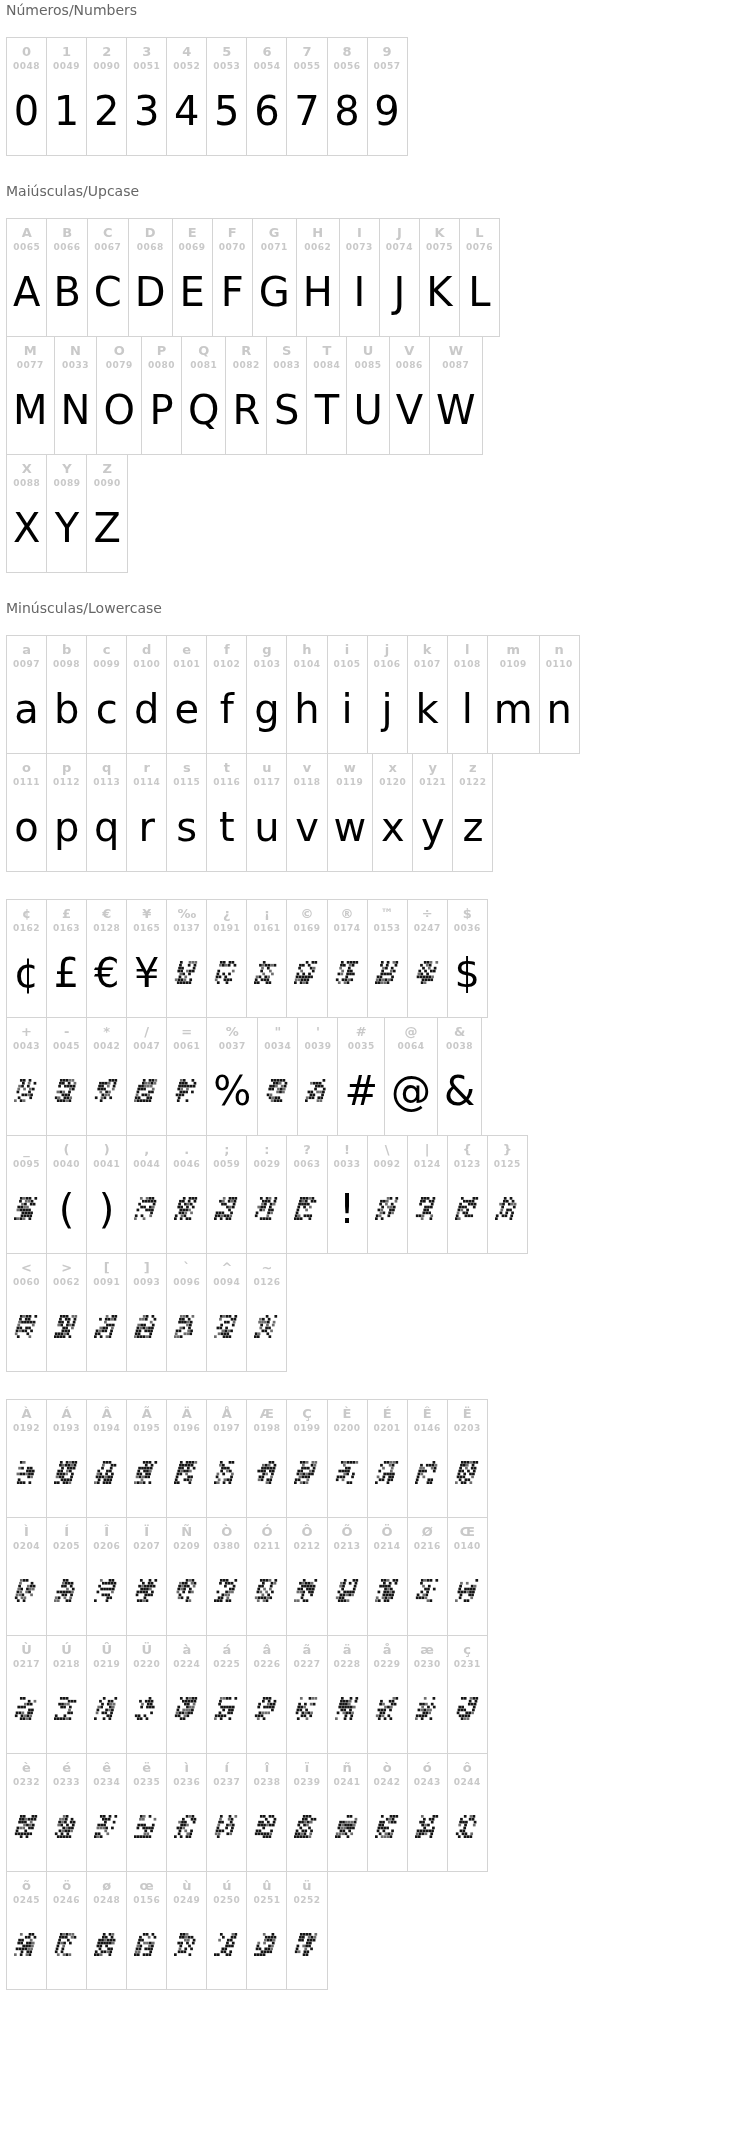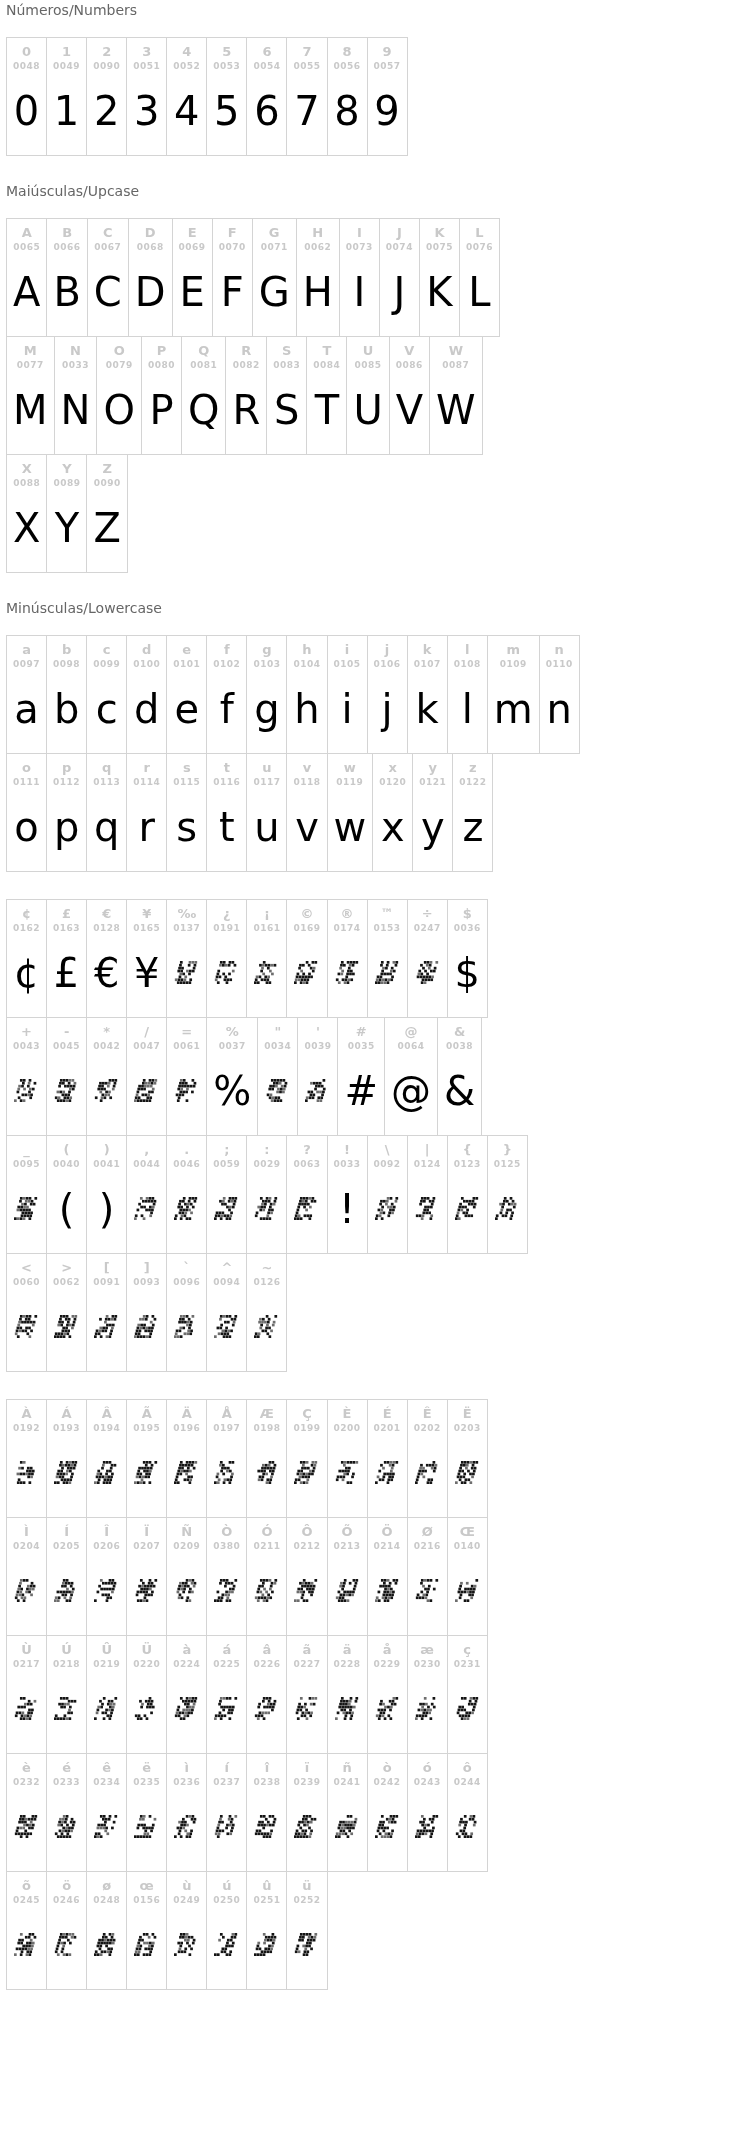--- a/index.html
+++ b/index.html
@@ -1971,21 +1971,21 @@
               <rect x="7.65" y="17.40" width="2.7" height="2.7" fill="#141414"></rect>
               <rect x="13.45" y="17.40" width="2.7" height="2.7" fill="#141414"></rect>
               <rect x="16.35" y="17.40" width="2.7" height="2.7" fill="#141414"></rect>
               <rect x="1.00" y="20.30" width="2.7" height="2.7" fill="#141414"></rect>
               <rect x="12.60" y="20.30" width="2.7" height="2.7" fill="#141414"></rect>
             </svg>
           </span>
         </div>
         <div class="cell">
           <span class="ref">Ê</span>
-          <span class="code">0202</span>
+          <span class="code">0146</span>
           <span class="glyph">
             <svg width="27" height="24" viewBox="0 0 27 24" class="tofu">
               <rect x="18.55" y="0.00" width="2.7" height="2.7" fill="#141414"></rect>
               <rect x="6.10" y="2.90" width="2.7" height="2.7" fill="#141414"></rect>
               <rect x="11.90" y="2.90" width="2.7" height="2.7" fill="#141414"></rect>
               <rect x="14.80" y="2.90" width="2.7" height="2.7" fill="#141414"></rect>
               <rect x="17.70" y="2.90" width="2.7" height="2.7" fill="#141414"></rect>
               <rect x="20.60" y="2.90" width="2.7" height="2.7" fill="#6e6e6e"></rect>
               <rect x="5.25" y="5.80" width="2.7" height="2.7" fill="#6e6e6e"></rect>
               <rect x="8.15" y="5.80" width="2.7" height="2.7" fill="#6e6e6e"></rect>

